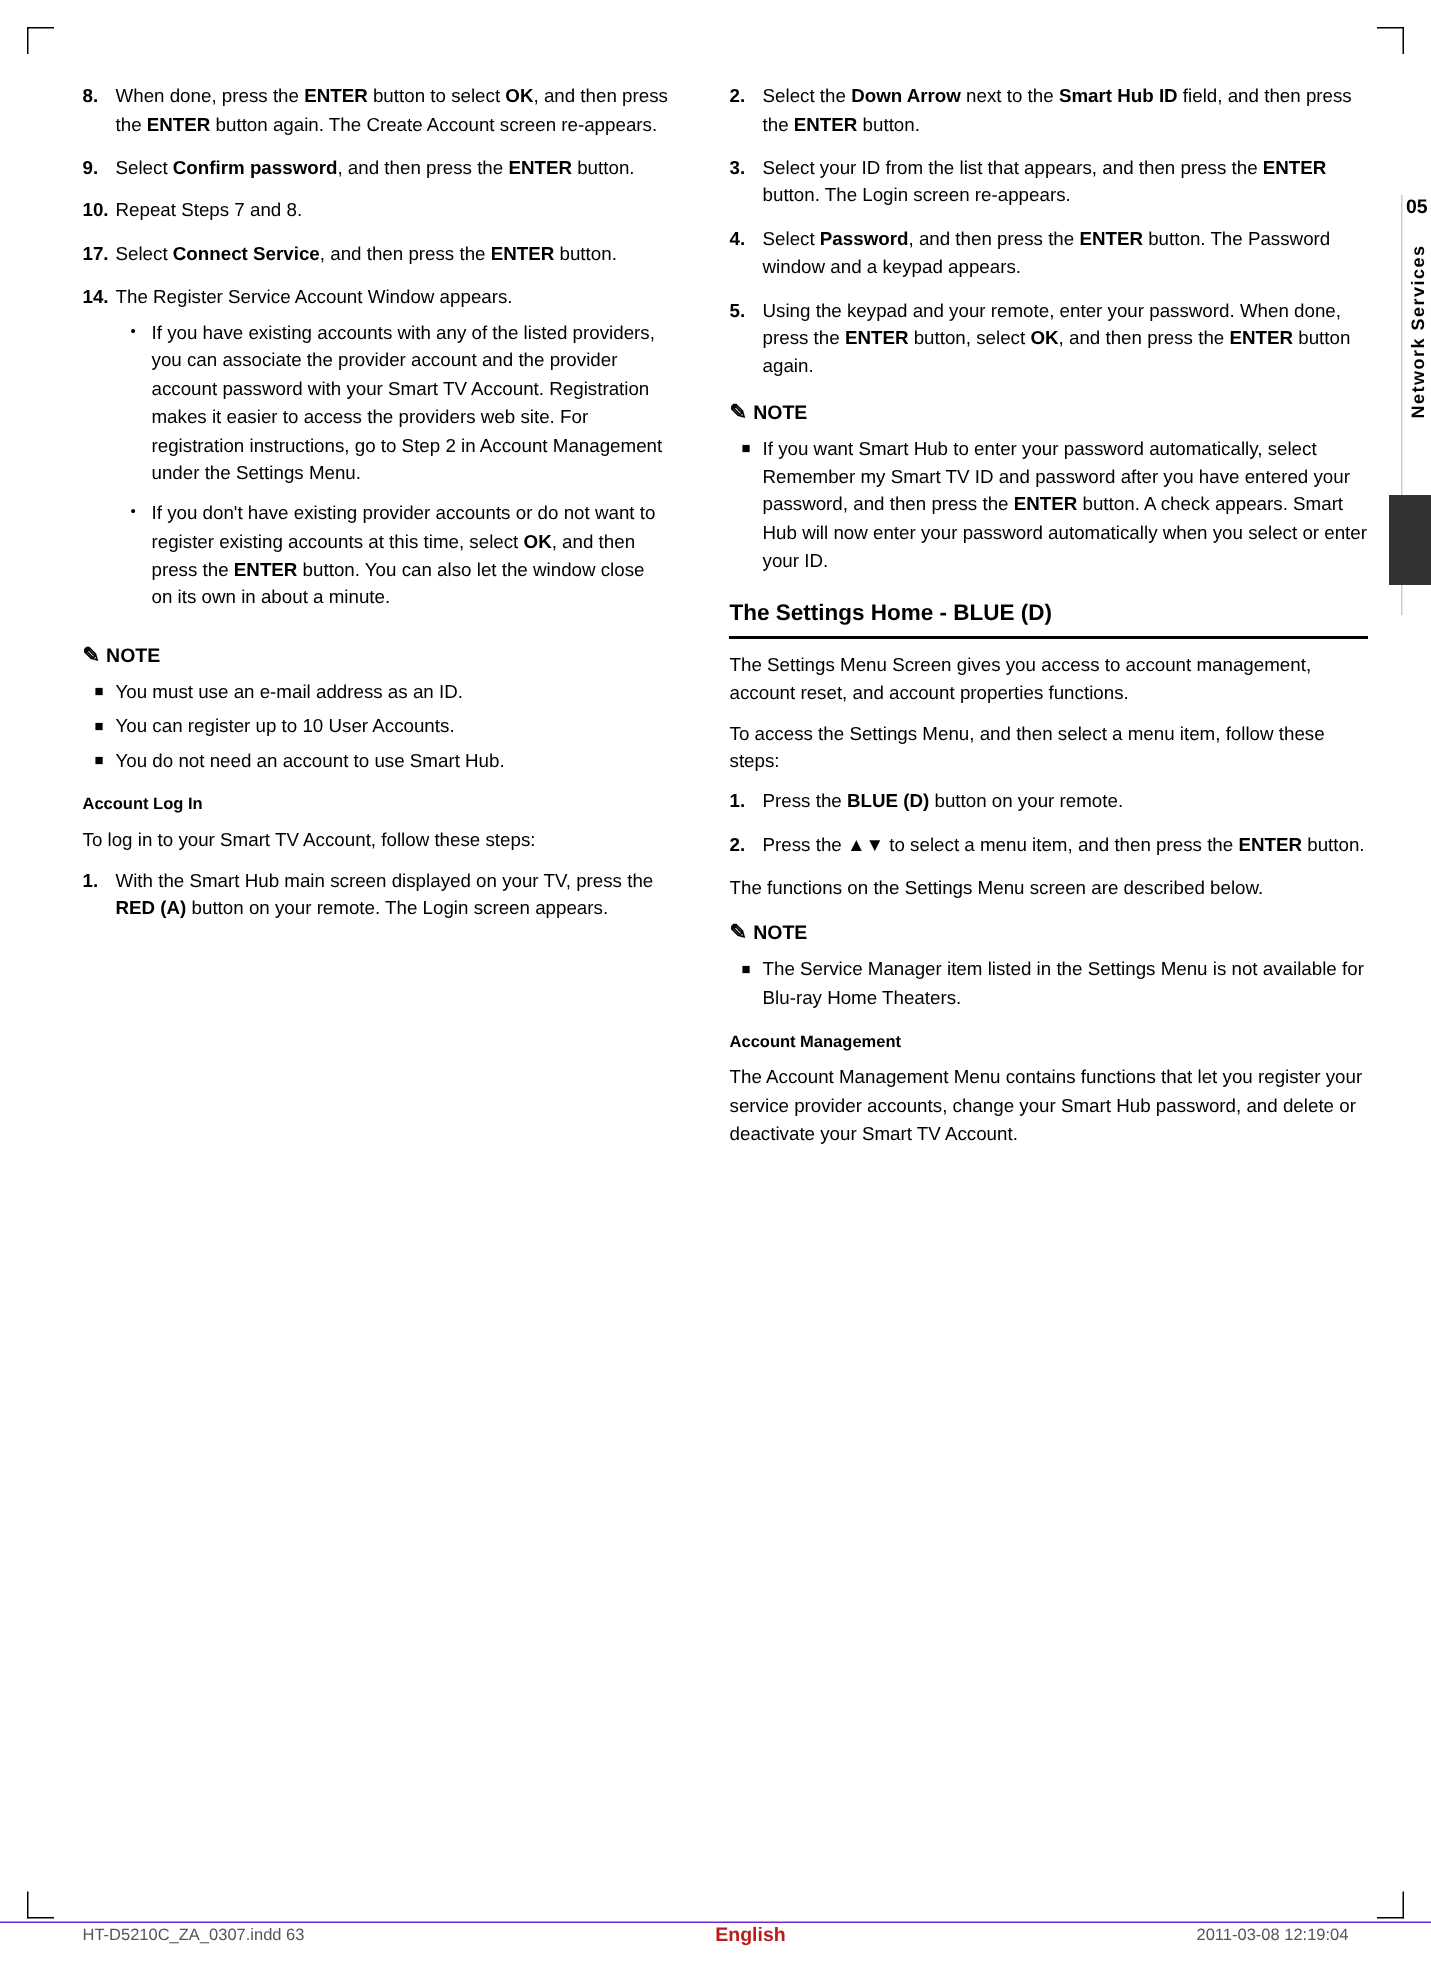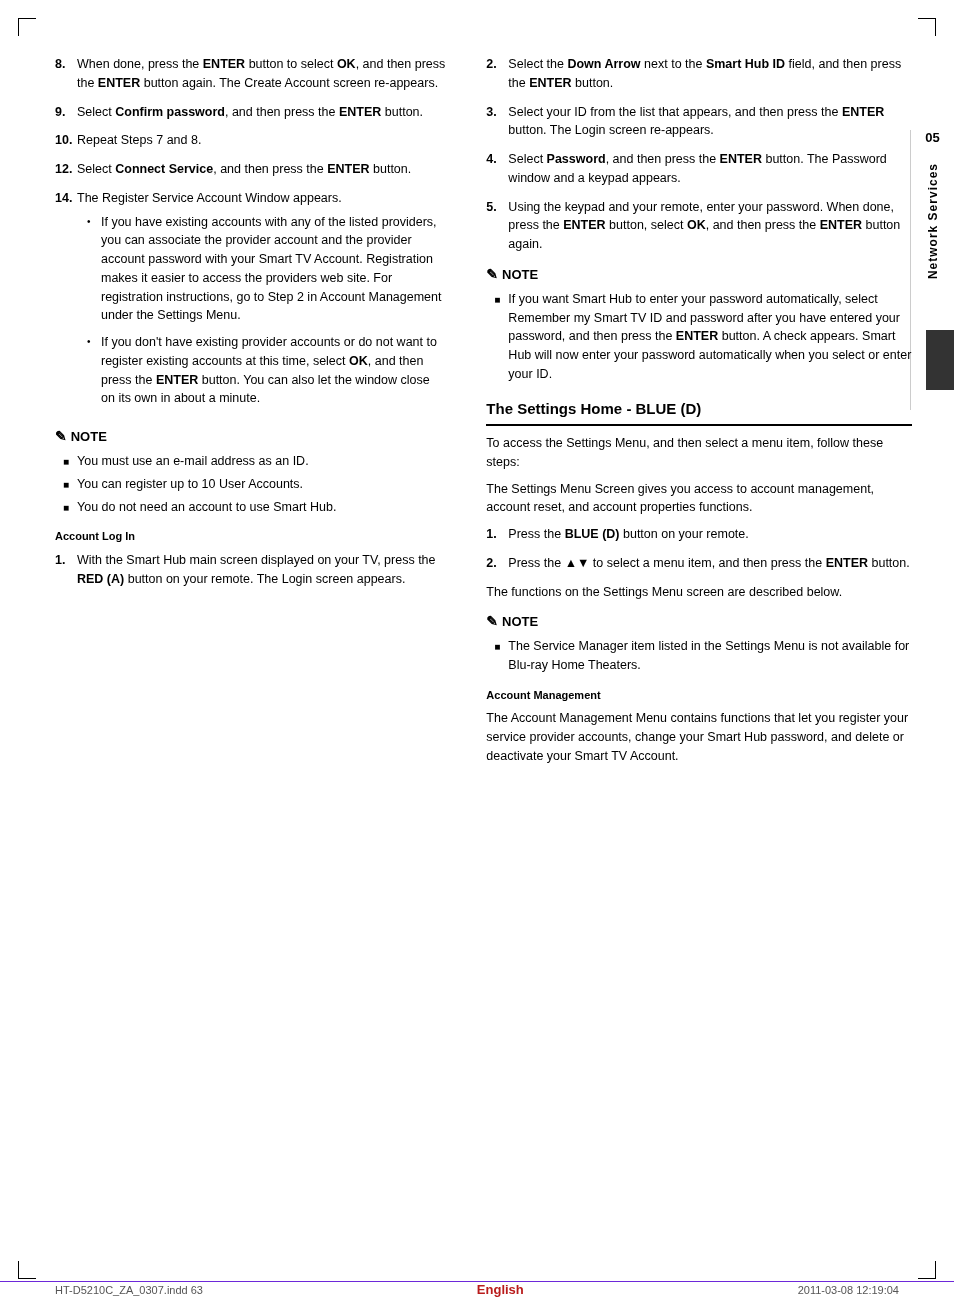--- a/index.html
+++ b/index.html
@@ -33,21 +33,21 @@
     .corner-tl { top: 18px; left: 18px; border-width: 1px 0 0 1px; }
     .corner-tr { top: 18px; right: 18px; border-width: 1px 1px 0 0; }
     .corner-bl { bottom: 28px; left: 18px; border-width: 0 0 1px 1px; }
     .corner-br { bottom: 28px; right: 18px; border-width: 0 1px 1px 0; }
 
     
     .side-tab {
       position: absolute;
       right: 0;
       top: 130px;
-      width: 44px;
+      width: 20px;
       height: 280px;
       background: #fff;
       border-left: 1px solid #ccc;
       display: flex;
       flex-direction: column;
       align-items: center;
     }
 
     .side-tab-label {
       writing-mode: vertical-rl;
@@ -255,21 +255,21 @@
       <div class="numbered-item">
         <span class="item-number bold">10.</span>
         <span class="item-content">
           Repeat Steps 7 and 8.
         </span>
       </div>
 
 
 
       <div class="numbered-item">
-        <span class="item-number bold">12.</span>
+        <span class="item-number bold">17.</span>
         <span class="item-content">
           Select <strong>Connect Service</strong>, and then press the <strong>ENTER</strong> button.
         </span>
       </div>
 
       <div class="numbered-item">
         <span class="item-number bold">14.</span>
         <span class="item-content">
           The Register Service Account Window appears.
           <div class="bullet-list">
@@ -300,20 +300,21 @@
             <span>You can register up to 10 User Accounts.</span>
           </div>
           <div class="note-item">
             <span class="note-bullet">■</span>
             <span>You do not need an account to use Smart Hub.</span>
           </div>
         </div>
       </div>
 
       <div class="subsection-heading">Account Log In</div>
+      <p>To log in to your Smart TV Account, follow these steps:</p>
 
       <div class="numbered-item">
         <span class="item-number bold">1.</span>
         <span class="item-content">
           With the Smart Hub main screen displayed on your TV, press the <strong>RED (A)</strong> button on your remote. The Login screen appears.
         </span>
       </div>
 
     </div>
 
@@ -355,22 +356,22 @@
         <div class="note-items">
           <div class="note-item">
             <span class="note-bullet">■</span>
             <span>If you want Smart Hub to enter your password automatically, select Remember my Smart TV ID and password after you have entered your password, and then press the <strong>ENTER</strong> button. A check appears. Smart Hub will now enter your password automatically when you select or enter your ID.</span>
           </div>
         </div>
       </div>
 
       <div class="section-heading">The Settings Home - BLUE (D)</div>
 
+      <p>The Settings Menu Screen gives you access to account management, account reset, and account properties functions.</p>
       <p>To access the Settings Menu, and then select a menu item, follow these steps:</p>
-      <p>The Settings Menu Screen gives you access to account management, account reset, and account properties functions.</p>
 
       <div class="numbered-item">
         <span class="item-number bold">1.</span>
         <span class="item-content">
           Press the <strong>BLUE (D)</strong> button on your remote.
         </span>
       </div>
 
       <div class="numbered-item">
         <span class="item-number bold">2.</span>

